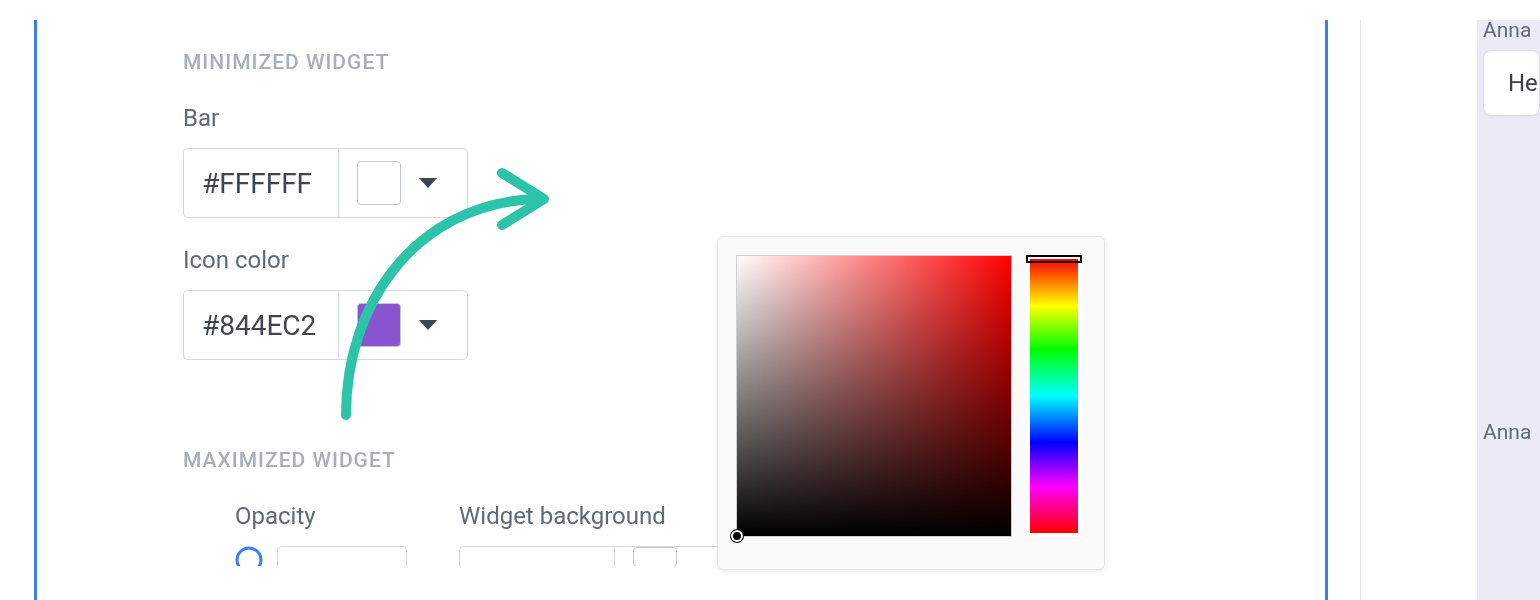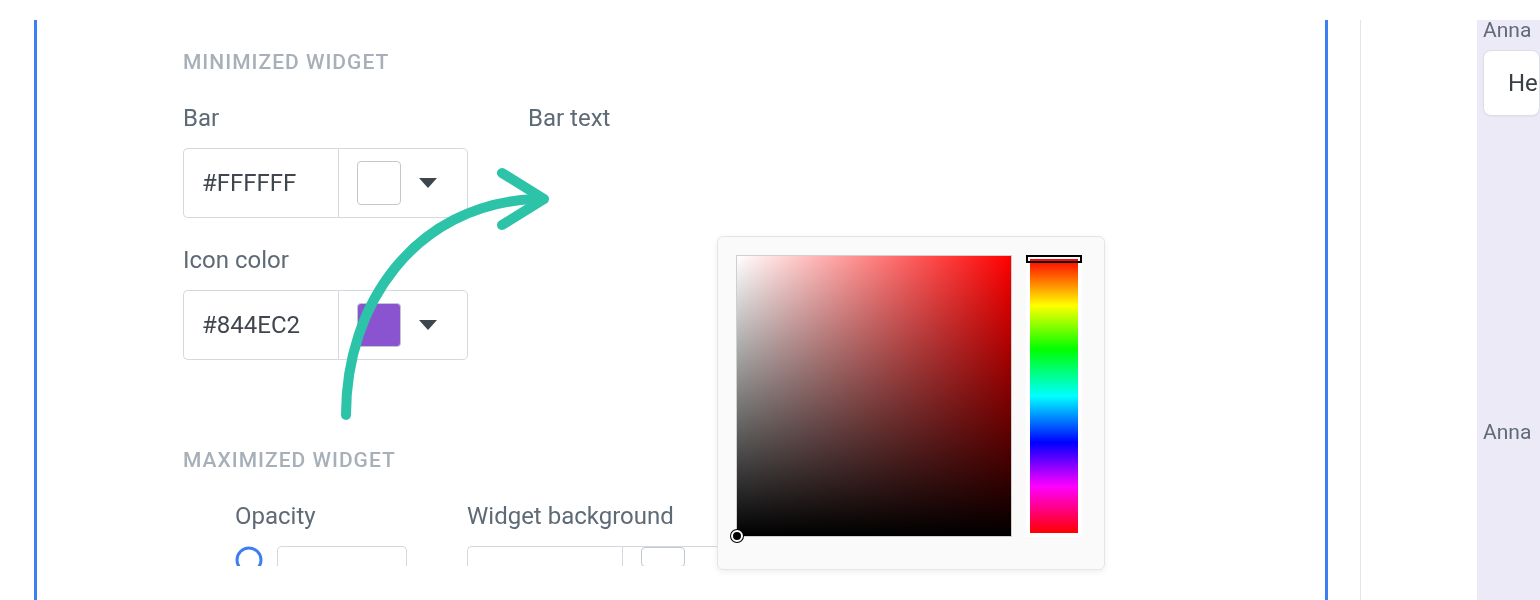--- a/index.html
+++ b/index.html
@@ -25,41 +25,41 @@
   .inner { padding: 10px 0 0 146px; }
 
   .section-heading {
     font-size:21px;
     letter-spacing:1px;
     color:#a7b0b9;
     font-weight:500;
     margin:20px 0 30px 0;
   }
 
-  .row { display:flex; gap:12px; }
+  .row { display:flex; gap:4px; }
   .field { margin-right:48px; margin-bottom:28px; }
 
   .field-label {
     font-size:24px;
     color:#5e6a76;
     margin-bottom:16px;
     font-weight:400;
   }
 
   .color-compound {
     display:flex;
     align-items:stretch;
     height:70px;
   }
   .color-text {
     width:155px;
     border:1px solid #d3d9df;
     border-right:none;
     border-radius:5px 0 0 5px;
-    font-size:24px;
+    font-size:28px;
     color:#3f464d;
     padding:0 18px;
     display:flex;align-items:center;
     background:#fff;
     overflow:hidden;
     white-space:nowrap;
   }
   .color-picker-btn {
     width:130px;
     border:1px solid #d3d9df;
@@ -196,21 +196,20 @@
         <div class="color-compound">
           <div class="color-text">#FFFFFF</div>
           <div class="color-picker-btn">
             <div class="swatch white"></div>
             <div class="chev"></div>
           </div>
         </div>
       </div>
 
       <div class="field">
-        <div class="field-label">Bar text</div>
       </div>
     </div>
 
     <div class="row">
       <div class="field">
         <div class="field-label">Icon color</div>
         <div class="color-compound">
           <div class="color-text">#844EC2</div>
           <div class="color-picker-btn">
             <div class="swatch purple"></div>

